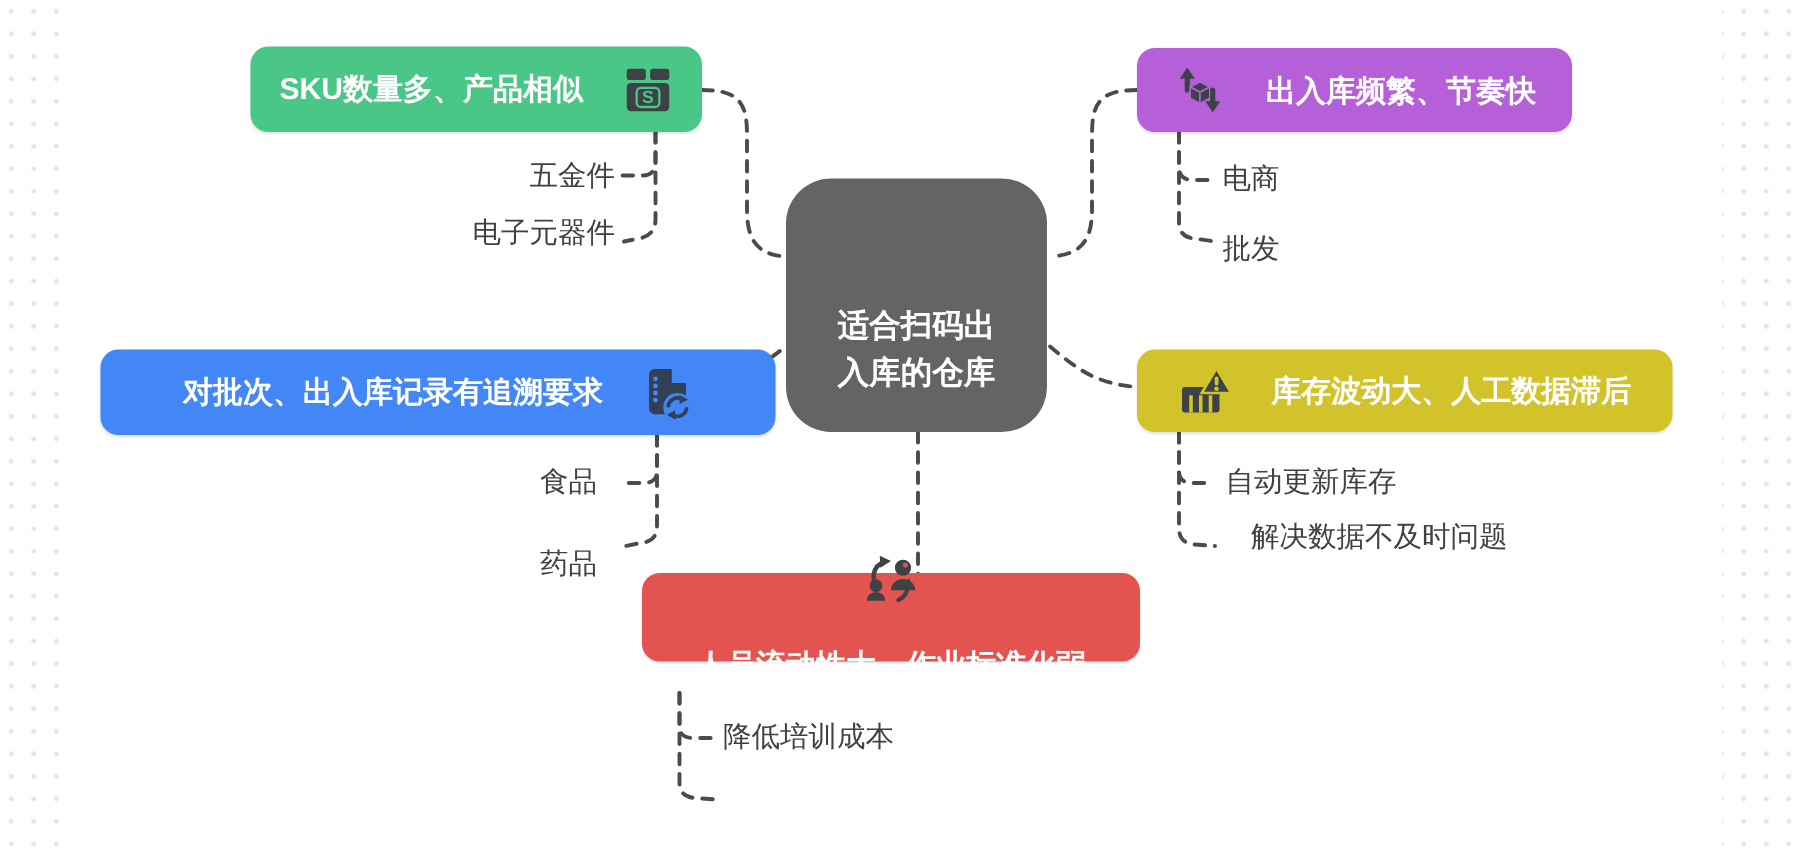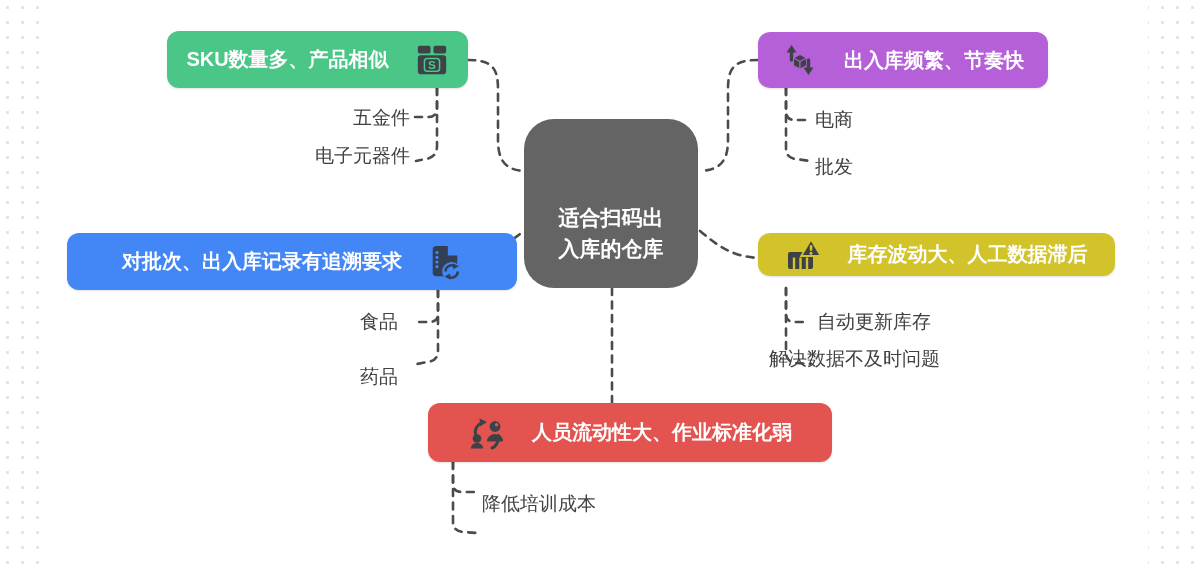--- a/index.html
+++ b/index.html
@@ -102,36 +102,36 @@
         <circle cx="9.5" cy="25" r="1.7" fill="var(--accent)"></circle>
         <circle cx="25" cy="30" r="10" fill="var(--accent)"></circle>
         <path d="M18.5,30 A6.5,6.5 0 0 1 28.6,24.6" fill="none" stroke="#333F52" stroke-width="2.6"></path>
         <polygon points="32.5,24.6 26.2,21.2 26.6,27.8" fill="#333F52"></polygon>
         <path d="M31.5,30 A6.5,6.5 0 0 1 21.4,35.4" fill="none" stroke="#333F52" stroke-width="2.6"></path>
         <polygon points="17.5,35.4 23.8,38.8 23.4,32.2" fill="#333F52"></polygon>
       </svg>
     </span>
   </div>
 
-  <div class="node" style="left: 758px; top: 233px; width: 357px; height: 43px; background: rgb(211, 195, 42); color: rgb(255, 255, 255); --accent: #D3C32A;">
+  <div class="node" style="left: 758px; top: 233px; width: 357px; height: 55px; background: rgb(211, 195, 42); color: rgb(255, 255, 255); --accent: #D3C32A;">
     <span class="icon">
       <svg width="36" height="36" viewBox="0 0 36 36">
         <rect x="2" y="15" width="25" height="17" rx="2" fill="#3D4247"></rect>
         <line x1="8" y1="20.5" x2="8" y2="32" stroke="var(--accent)" stroke-width="2.4"></line>
         <line x1="14.5" y1="20.5" x2="14.5" y2="32" stroke="var(--accent)" stroke-width="2.4"></line>
         <line x1="21" y1="20.5" x2="21" y2="32" stroke="var(--accent)" stroke-width="2.4"></line>
         <path d="M25,2.5 L34.8,19 H15.2 Z" fill="#3D4247" stroke="var(--accent)" stroke-width="1.8"></path>
         <rect x="23.8" y="8" width="2.5" height="6" rx="1.2" fill="var(--accent)"></rect>
         <circle cx="25" cy="16.2" r="1.5" fill="var(--accent)"></circle>
       </svg>
     </span>
     <span>库存波动大、人工数据滞后</span>
   </div>
 
-  <div class="node" style="left: 428px; top: 403px; width: 404px; height: 59px; background: rgb(227, 84, 80); color: rgb(255, 255, 255); --accent: #E35450;">
+  <div class="node" style="left: 428px; top: 382px; width: 332px; height: 59px; background: rgb(227, 84, 80); color: rgb(255, 255, 255); flex-direction: column; --accent: #E35450;">
     <span class="icon">
       <svg width="38" height="38" viewBox="0 0 38 38">
         <path d="M7.5,20 A10,10 0 0 1 12.5,9.5" fill="none" stroke="#3D4247" stroke-width="3" stroke-linecap="round"></path>
         <polygon points="19,8 11.5,4.5 12,12.5" fill="#3D4247"></polygon>
         <circle cx="27" cy="12.5" r="5.4" fill="#3D4247"></circle>
         <circle cx="28.6" cy="10.7" r="1.7" fill="var(--accent)"></circle>
         <path d="M19,27.5 a8,7.5 0 0 1 16,0 z" fill="#3D4247"></path>
         <circle cx="9" cy="24.5" r="4.3" fill="#3D4247"></circle>
         <path d="M2.8,34.5 a6.2,5.8 0 0 1 12.4,0 z" fill="#3D4247"></path>
         <path d="M24,34 A10,10 0 0 0 30,24.5" fill="none" stroke="#3D4247" stroke-width="3" stroke-linecap="round"></path>
@@ -144,17 +144,17 @@
   <div class="leaf" style="right:790px;top:105px;">五金件</div>
   <div class="leaf" style="right:790px;top:143px;">电子元器件</div>
 
   <div class="leaf" style="left:815px;top:107px;">电商</div>
   <div class="leaf" style="left:815px;top:154px;">批发</div>
 
   <div class="leaf" style="right:802px;top:309px;">食品</div>
   <div class="leaf" style="right:802px;top:364px;">药品</div>
 
   <div class="leaf" style="left:817px;top:309px;">自动更新库存</div>
-  <div class="leaf" style="left:769px;top:346px;">解决数据不及时问题</div>
+  <div class="leaf" style="left:834px;top:346px;">解决数据不及时问题</div>
 
-  <div class="leaf" style="left:482px;top:479px;margin-top:12px;">降低培训成本</div>
+  <div class="leaf" style="left:482px;top:479px;">降低培训成本</div>
 
 </div>
 
 </body></html>

